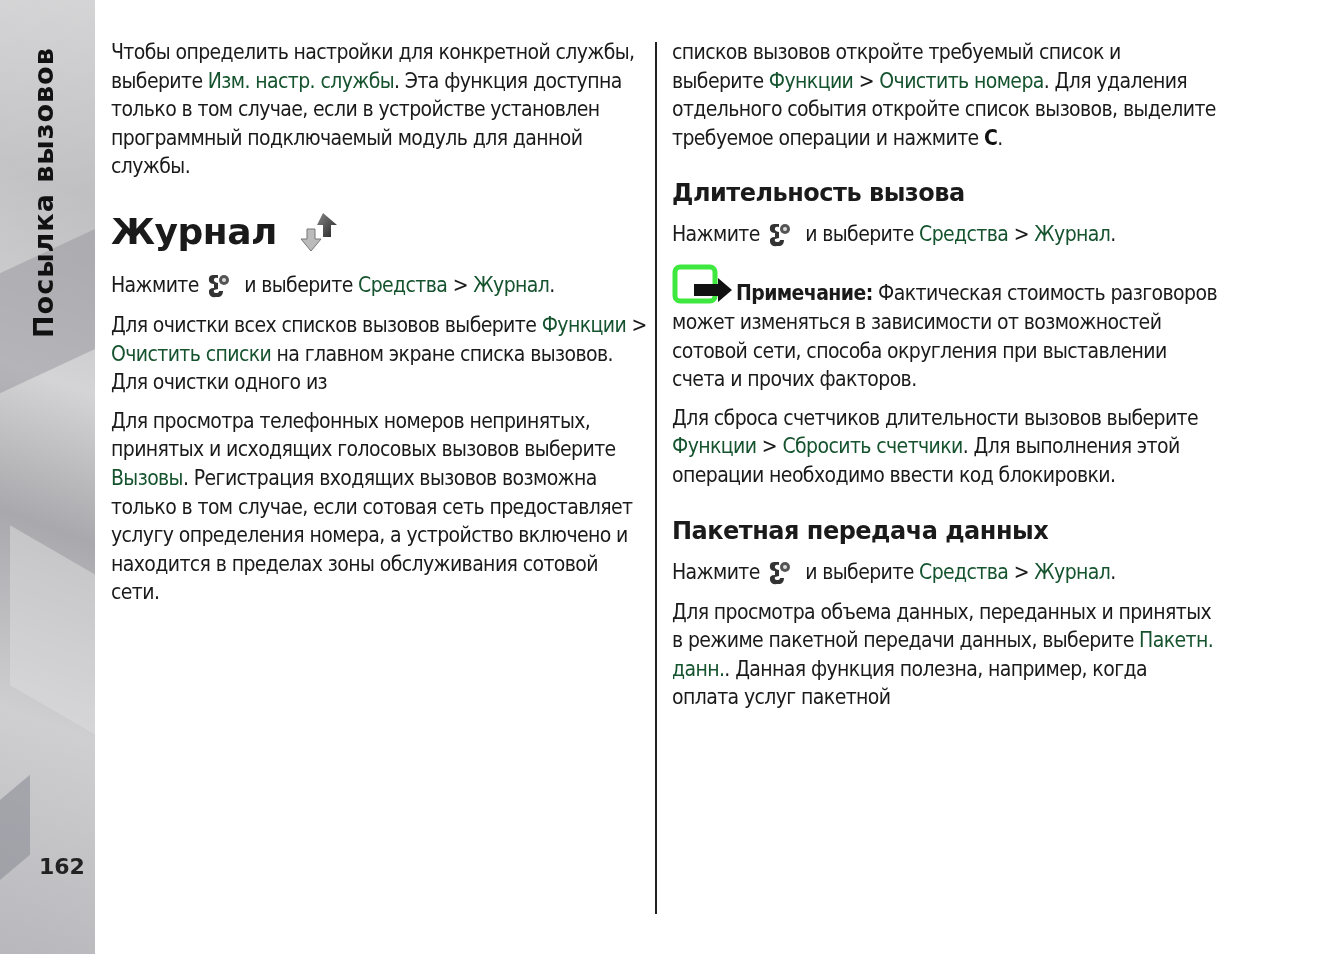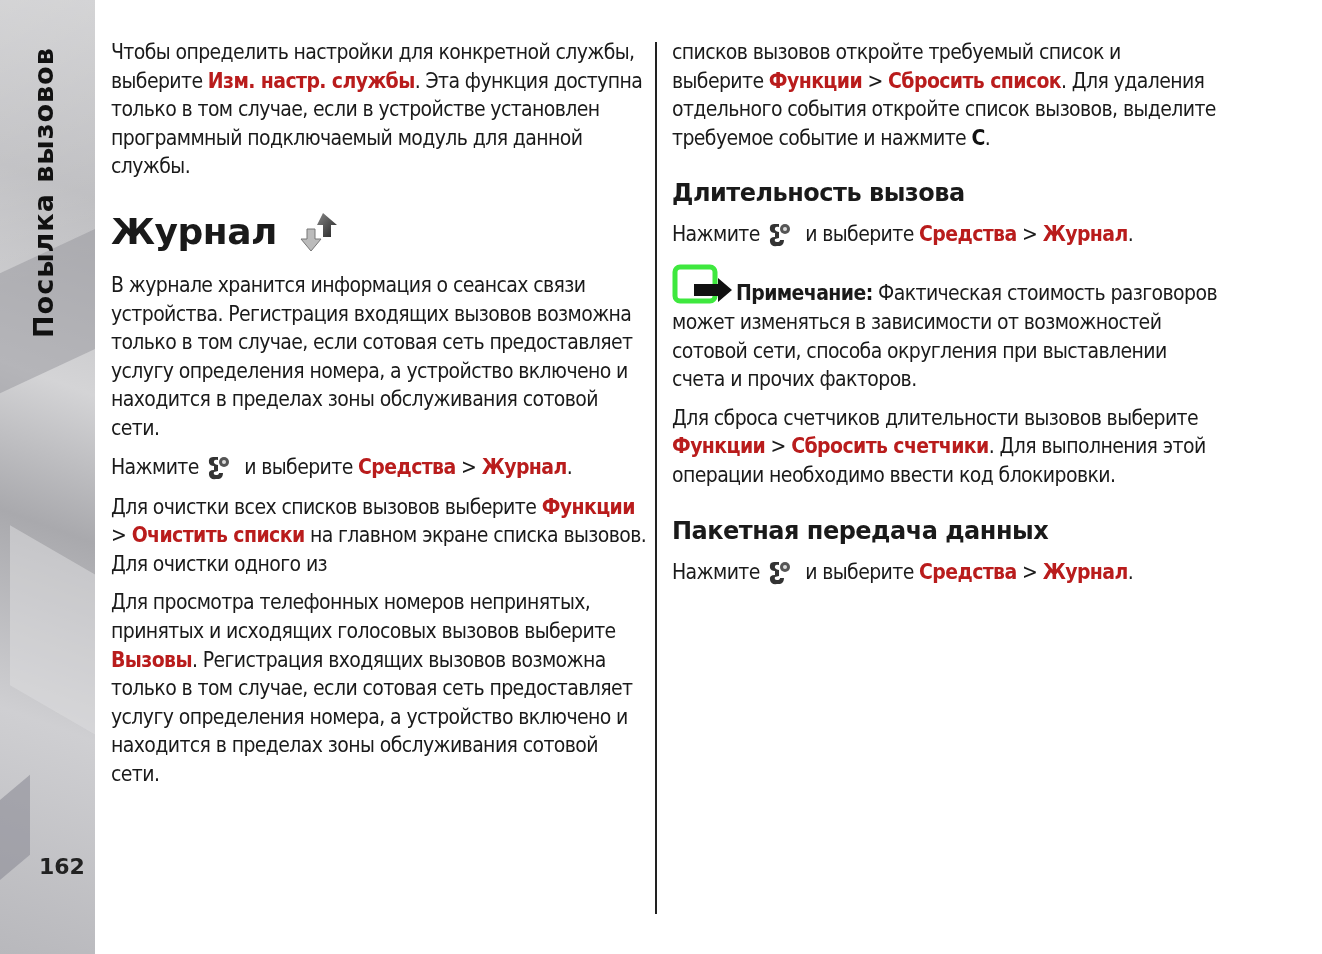--- a/index.html
+++ b/index.html
@@ -28,21 +28,21 @@
   }
   .page-number {
     position:absolute; left:39px; top:854px;
     font-family:"DejaVu Sans", sans-serif; font-weight:bold; font-size:22px; color:#222;
   }
   .col { position:absolute; top:38px; width:540px; font-size:21px; line-height:28.6px; letter-spacing:-0.6px; }
   .col-left { left:111px; }
   .col-right { left:672px; width:545px; }
   .divider { position:absolute; left:655px; top:42px; width:2px; height:872px; background:#222; }
   p { margin:0 0 10px 0; }
-  .ui { color:#b91c1c; font-weight:bold; }
+  .ui { color:#14532d; font-weight:normal; }
   .kbd { font-weight:bold; color:#111; }
   h1 { font-family:"DejaVu Sans", sans-serif; font-size:36px; font-weight:bold; margin:28px 0 16px 0; line-height:44px; letter-spacing:-0.5px; display:flex; align-items:center; }
   h2 { font-family:"DejaVu Sans", sans-serif; font-size:24px; font-weight:bold; margin:22px 0 8px 0; line-height:38px; letter-spacing:-0.5px; }
   .menu-key { display:inline-block; width:26px; height:30px; vertical-align:middle; margin:0 8px 0 6px; }
   .log-icon { display:inline-block; width:54px; height:46px; margin-left:16px; }
   .note-icon { display:inline-block; width:62px; height:42px; vertical-align:-6px; margin-right:2px; }
   .note-label { font-weight:bold; }
 </style>
 </head>
 <body>
@@ -64,35 +64,34 @@
       <defs>
           <linearGradient id="ga" x1="0" y1="0" x2="1" y2="1">
             <stop offset="0" stop-color="#888"></stop>
             <stop offset="1" stop-color="#222"></stop>
           </linearGradient>
         </defs>
       <path d="M30 4 L44 16 L38 16 L38 28 L30 28 L30 16 L24 16 Z" fill="url(#ga)"></path>
       <path d="M14 20 L22 20 L22 30 L28 30 L18 42 L8 30 L14 30 Z" fill="#bbb" stroke="#777" stroke-width="1"></path>
     </svg>
   </h1>
-  <p>В журнале хранится информация о сеансах связи устройства. Регистрация входящих вызовов возможна только в том случае, если сотовая сеть предоставляет услугу определения номера, а устройство включено и находится в пределах зоны обслуживания сотовой сети.</p>
 
   <p><span>Нажмите</span><svg class="menu-key" viewBox="0 0 26 30">
         <path d="M8 4 Q3 4 4 10 Q5 13 9 13 L9 17 Q3 17 4 22 Q5 27 11 26 L14 26 Q18 25 18 20 L14 20 Q14 22 11 22 Q8 22 9 19 L13 18 L13 12 Q8 11 9 8 Q10 6 13 7 L13 4 Z" fill="#333"></path>
         <circle cx="19" cy="9" r="5" fill="#555"></circle>
         <circle cx="19" cy="9" r="2" fill="#ddd"></circle>
       </svg><span> и выберите </span><span class="ui">Средства</span><span> &gt; </span><span class="ui">Журнал</span><span>.</span></p>
   <p><span>Для очистки всех списков вызовов выберите </span><span class="ui">Функции</span><span> &gt; </span><span class="ui">Очистить списки</span><span> на главном экране списка вызовов. Для очистки одного из</span></p>
   <p><span>Для просмотра телефонных номеров непринятых, принятых и исходящих голосовых вызовов выберите </span><span class="ui">Вызовы</span><span>. Регистрация входящих вызовов возможна только в том случае, если сотовая сеть предоставляет услугу определения номера, а устройство включено и находится в пределах зоны обслуживания сотовой сети.</span></p>
 </div>
 
 <div class="divider"></div>
 
 <div class="col col-right">
-  <p><span>списков вызовов откройте требуемый список и выберите </span><span class="ui">Функции</span><span> &gt; </span><span class="ui">Сбросить список</span><span>. Для удаления отдельного события откройте список вызовов, выделите требуемое событие и нажмите </span><span class="kbd">C</span><span>.</span></p>
+  <p><span>списков вызовов откройте требуемый список и выберите </span><span class="ui">Функции</span><span> &gt; </span><span class="ui">Очистить номера</span><span>. Для удаления отдельного события откройте список вызовов, выделите требуемое операции и нажмите </span><span class="kbd">C</span><span>.</span></p>
 
   <h2>Длительность вызова</h2>
   <p><span>Нажмите</span><svg class="menu-key" viewBox="0 0 26 30">
         <path d="M8 4 Q3 4 4 10 Q5 13 9 13 L9 17 Q3 17 4 22 Q5 27 11 26 L14 26 Q18 25 18 20 L14 20 Q14 22 11 22 Q8 22 9 19 L13 18 L13 12 Q8 11 9 8 Q10 6 13 7 L13 4 Z" fill="#333"></path>
         <circle cx="19" cy="9" r="5" fill="#555"></circle>
         <circle cx="19" cy="9" r="2" fill="#ddd"></circle>
       </svg><span> и выберите </span><span class="ui">Средства</span><span> &gt; </span><span class="ui">Журнал</span><span>.</span></p>
 
   <p style="margin-top:14px;"><svg class="note-icon" viewBox="0 0 62 42">
         <rect x="3" y="3" width="40" height="34" rx="5" fill="none" stroke="#3ee83e" stroke-width="5"></rect>
@@ -100,13 +99,14 @@
       </svg><span class="note-label">Примечание:</span><span>  Фактическая стоимость разговоров может изменяться в зависимости от возможностей сотовой сети, способа округления при выставлении счета и прочих факторов.</span></p>
 
   <p><span>Для сброса счетчиков длительности вызовов выберите </span><span class="ui">Функции</span><span> &gt; </span><span class="ui">Сбросить счетчики</span><span>. Для выполнения этой операции необходимо ввести код блокировки.</span></p>
 
   <h2>Пакетная передача данных</h2>
   <p><span>Нажмите</span><svg class="menu-key" viewBox="0 0 26 30">
         <path d="M8 4 Q3 4 4 10 Q5 13 9 13 L9 17 Q3 17 4 22 Q5 27 11 26 L14 26 Q18 25 18 20 L14 20 Q14 22 11 22 Q8 22 9 19 L13 18 L13 12 Q8 11 9 8 Q10 6 13 7 L13 4 Z" fill="#333"></path>
         <circle cx="19" cy="9" r="5" fill="#555"></circle>
         <circle cx="19" cy="9" r="2" fill="#ddd"></circle>
       </svg><span> и выберите </span><span class="ui">Средства</span><span> &gt; </span><span class="ui">Журнал</span><span>.</span></p>
+  <p><span>Для просмотра объема данных, переданных и принятых в режиме пакетной передачи данных, выберите </span><span class="ui">Пакетн. данн.</span><span>. Данная функция полезна, например, когда оплата услуг пакетной</span></p>
 </div>
 
 </body></html>

